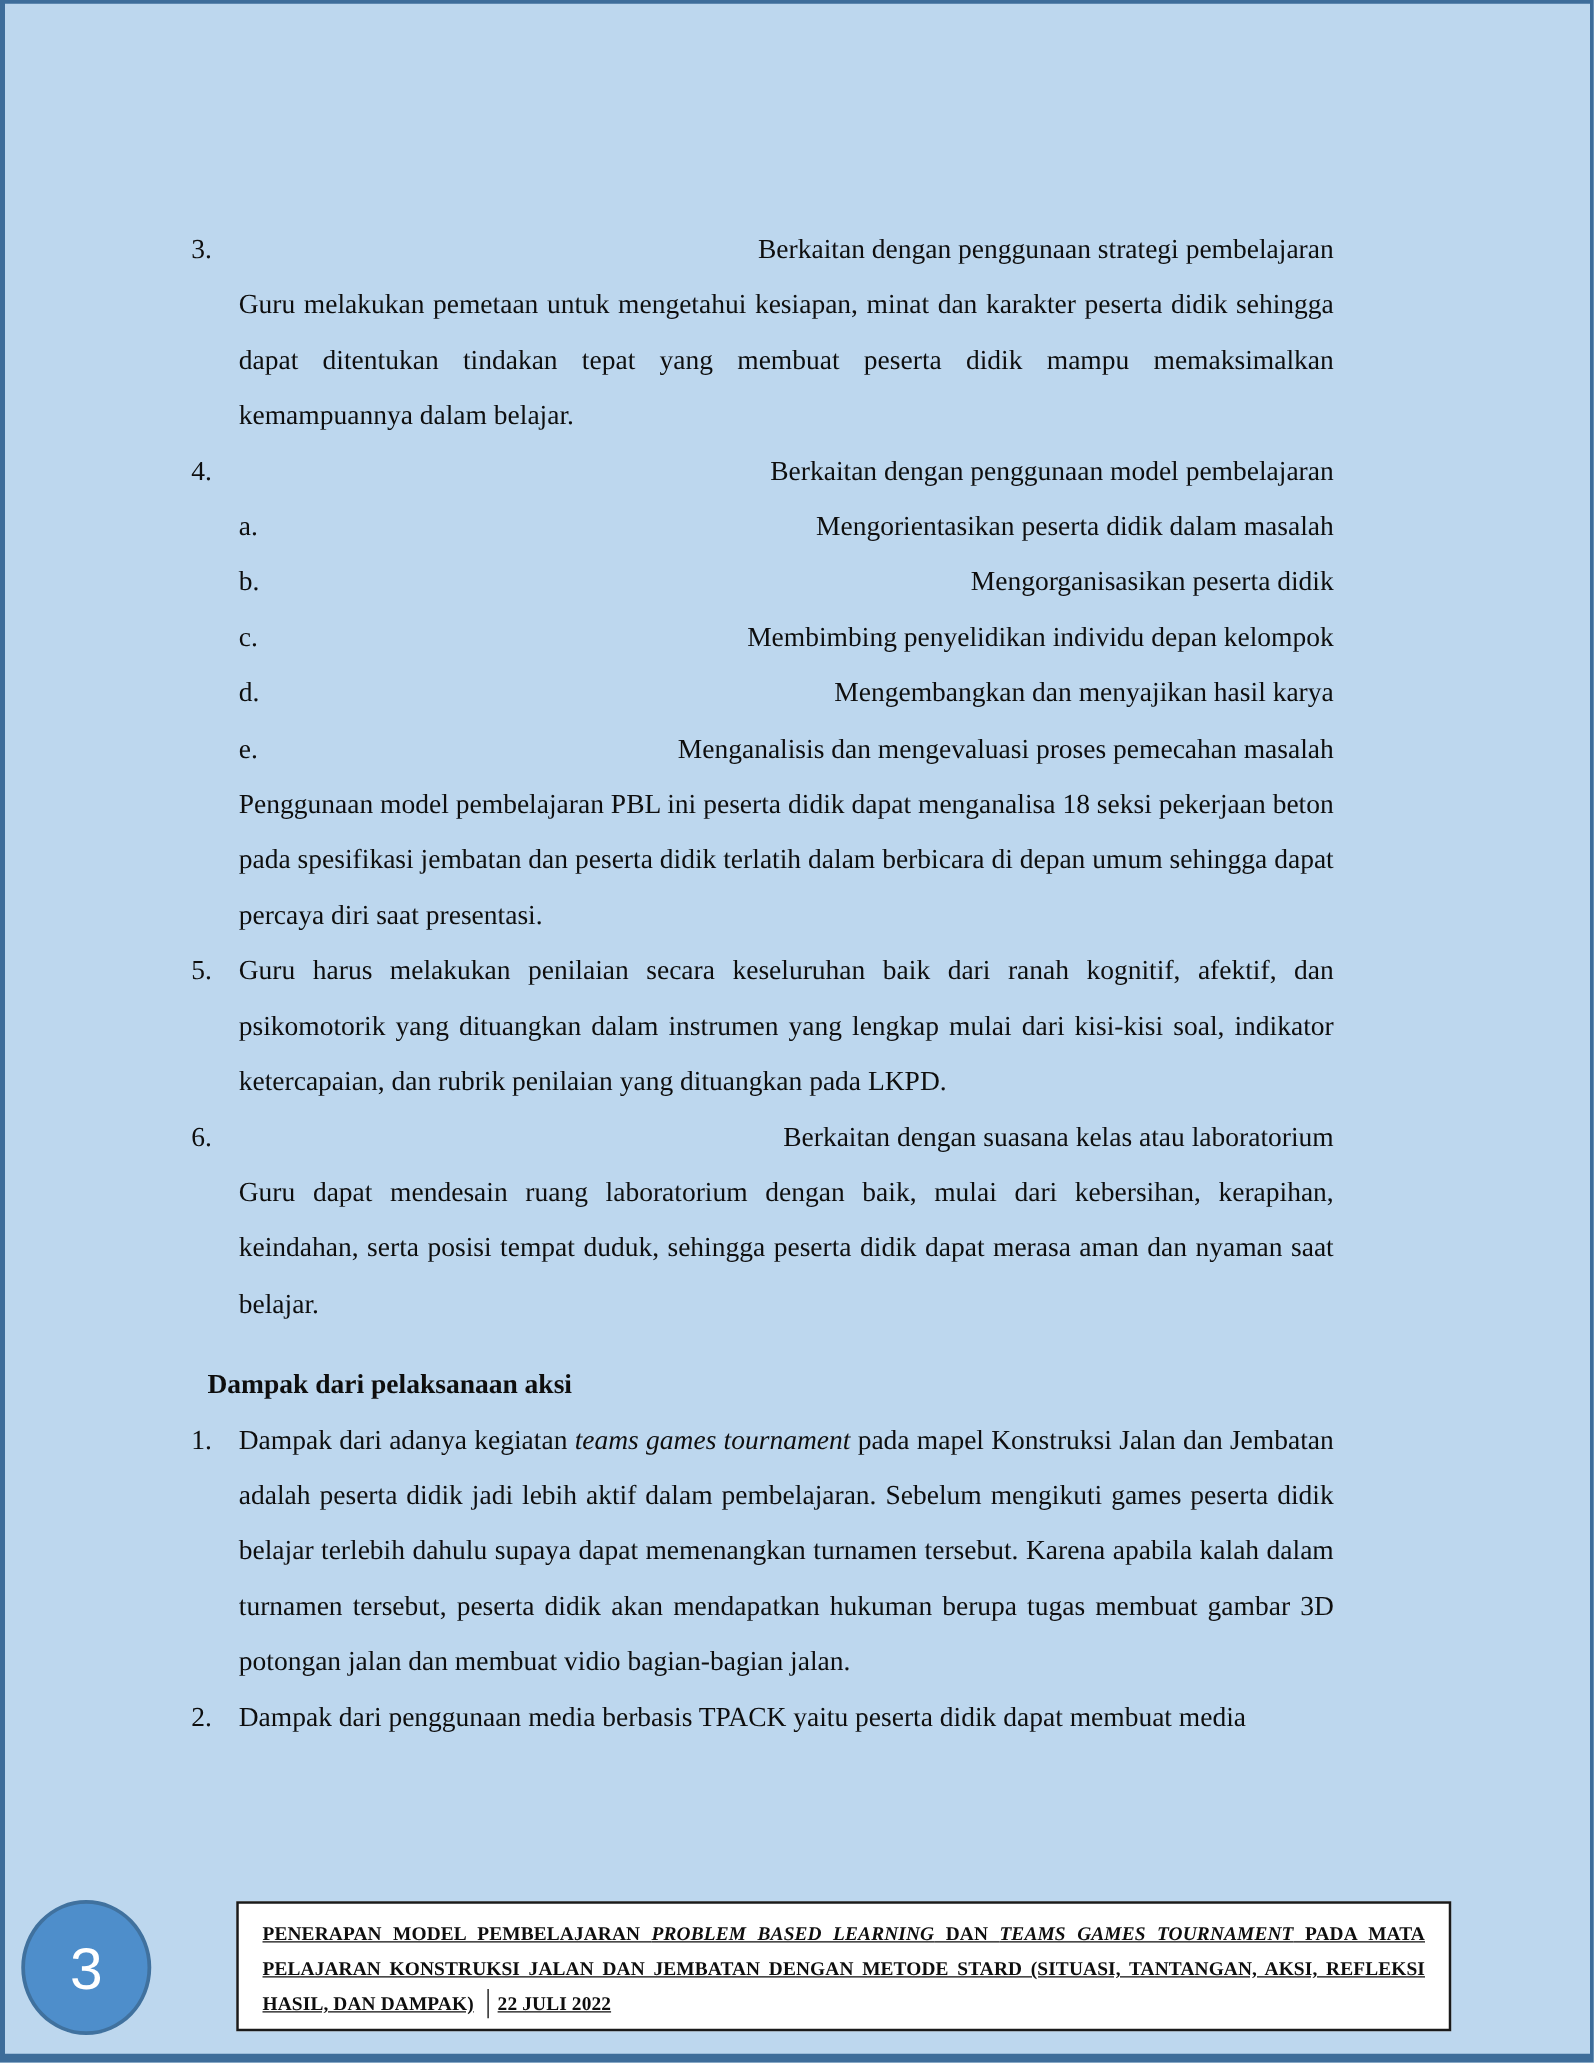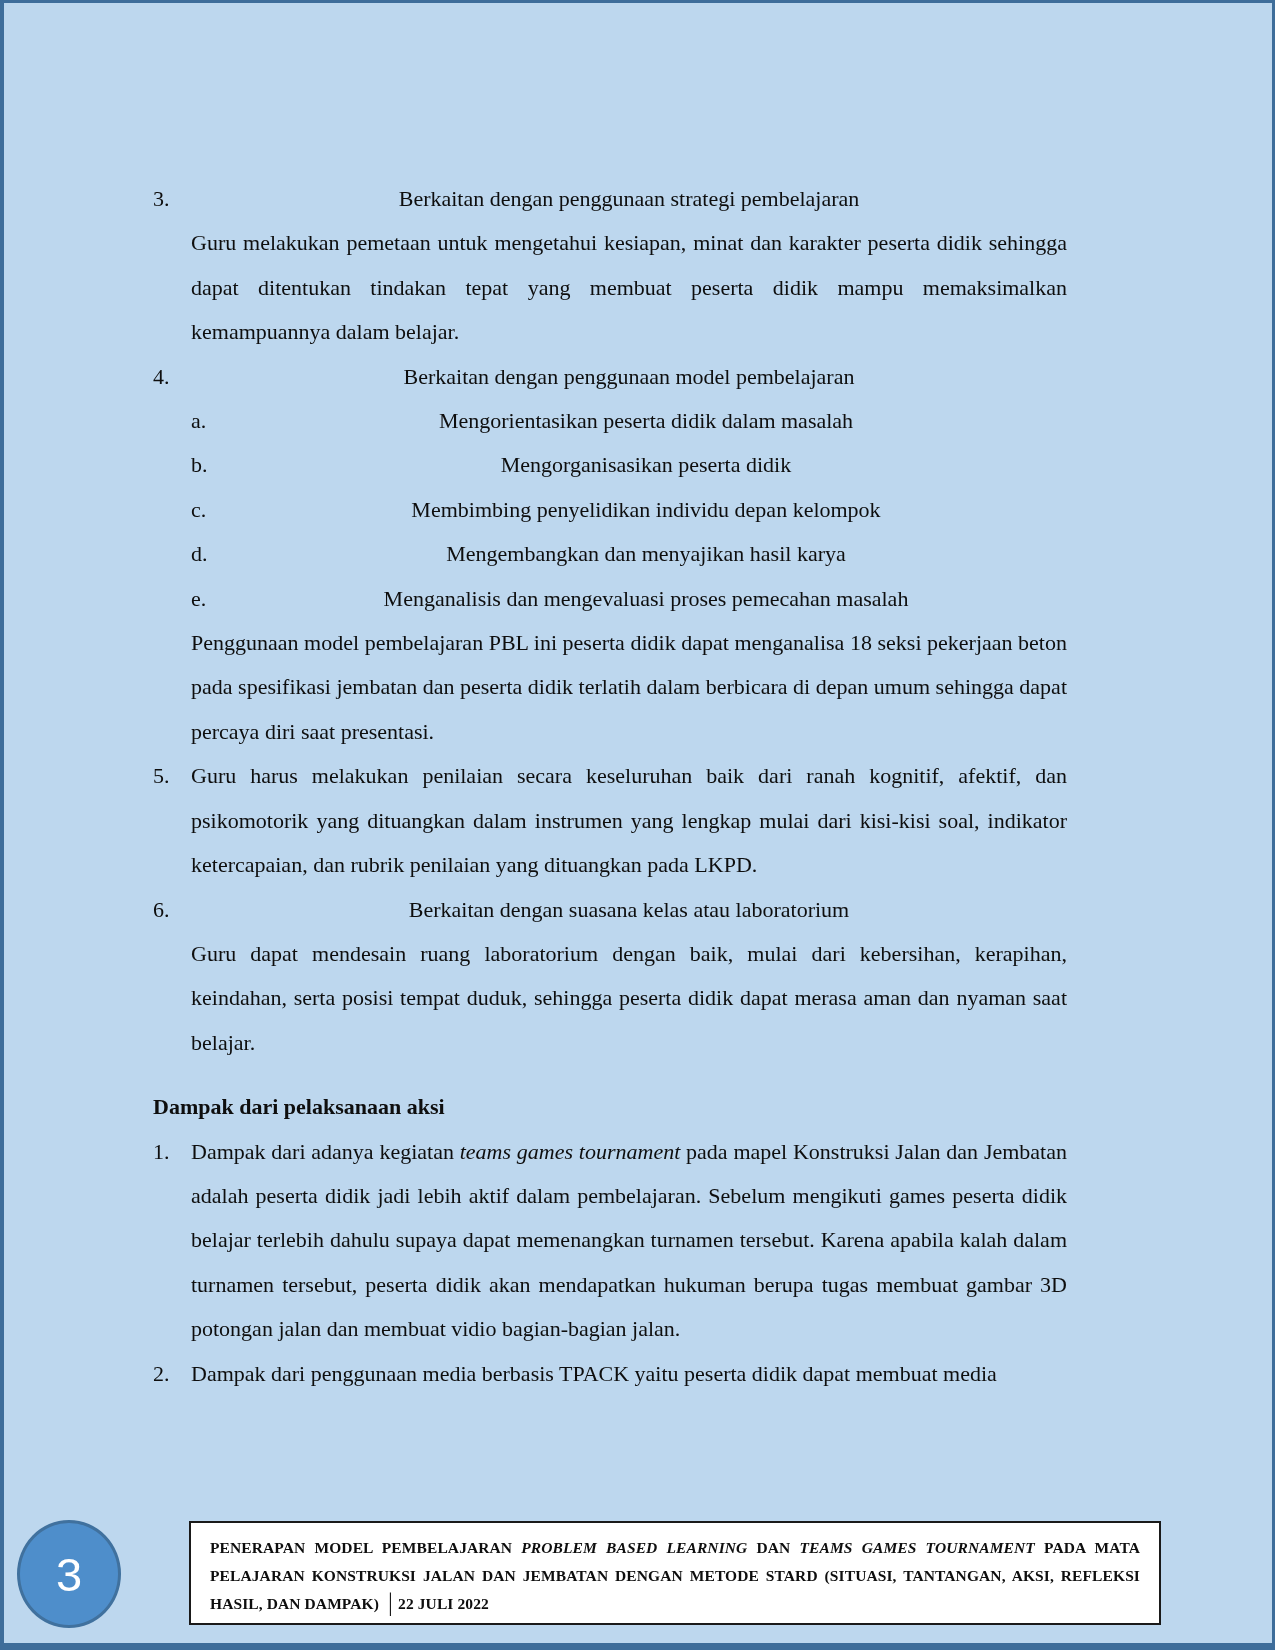--- a/index.html
+++ b/index.html
@@ -26,24 +26,24 @@
   }
   .content{
     position:absolute;
     left:149px;top:174px;width:914px;
     font-size:22px;
     line-height:44.4px;
   }
   .item{position:relative;padding-left:38px;}
   .item .num{position:absolute;left:0;top:0;width:36px;}
   .para{margin:0;text-align:justify;}
-  .title-line{margin:0;text-align:center;white-space:nowrap;}
+  .title-line{margin:0;text-align:right;white-space:nowrap;}
   .sub{position:relative;padding-left:34px;}
   .sub .letter{position:absolute;left:0;top:0;width:32px;}
-  .heading{margin:20px 0 0 0;font-weight:bold;}
+  .heading{margin:20px 0 0 13px;font-weight:bold;}
   .it{font-style:italic;}
   .badge{
     position:absolute;left:13px;top:1517px;width:104px;height:108px;
     box-sizing:border-box;
     background:var(--badge-fill);
     border:3px solid var(--badge-border);
     border-radius:50%;
     display:flex;align-items:center;justify-content:center;
     color:#ffffff;
     font-family:"Liberation Sans", sans-serif;
@@ -51,20 +51,21 @@
   }
   .footer-box{
     position:absolute;left:185px;top:1518px;width:972px;height:104px;
     box-sizing:border-box;
     background:var(--footer-bg);
     border:2px solid var(--footer-border);
     padding:11px 19px 0 19px;
     font-size:15.5px;line-height:28px;font-weight:bold;
     text-align:justify;
     letter-spacing:0.1px;
+    text-decoration:underline;
   }
   .footer-sep{
     display:inline-block;
     transform:scaleY(1.25);
     font-weight:bold;
     padding:0 2px 0 6px;
   }
 </style>
 </head>
 <body>

